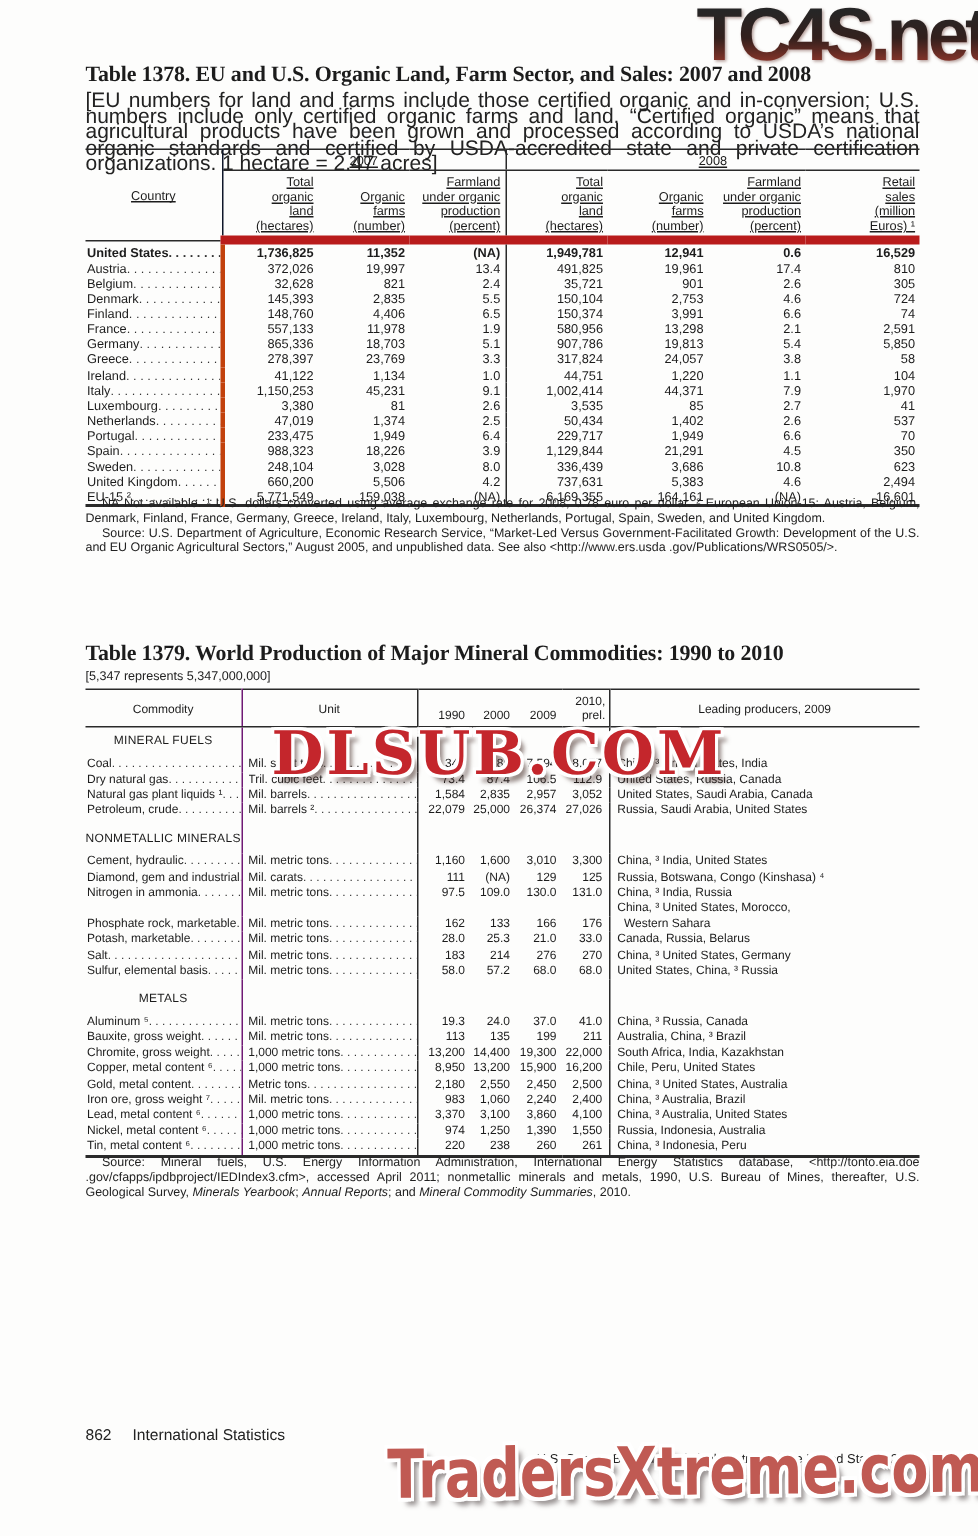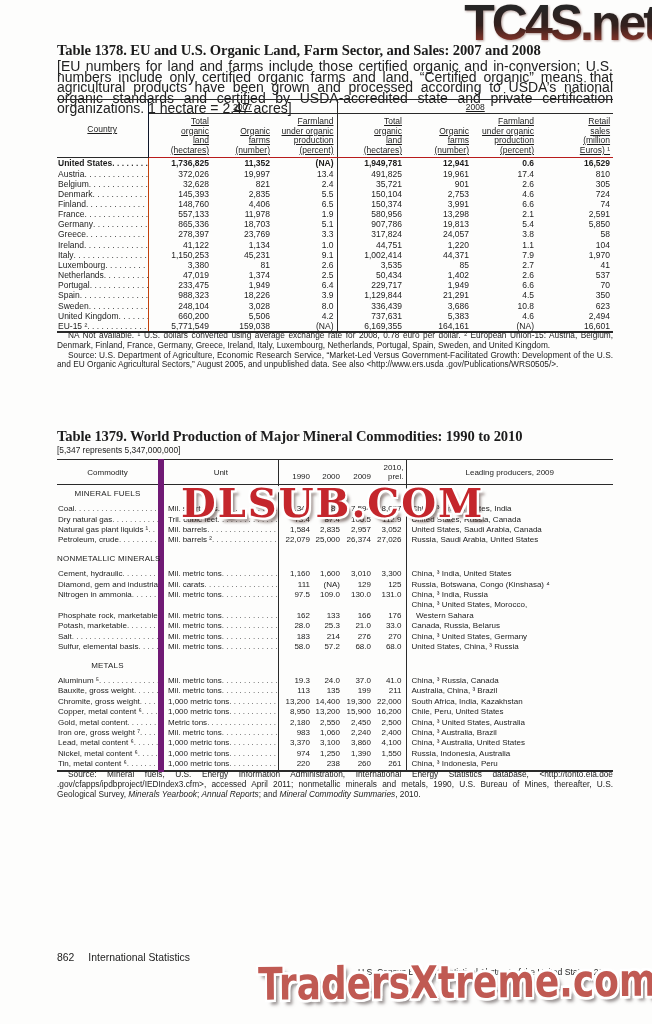--- a/index.html
+++ b/index.html
@@ -22,36 +22,36 @@
   #t1379{border-top:1.5px solid #2a2a2a;border-bottom:2px solid #2a2a2a;font-size:8px;}
   th,td{padding:0;font-weight:normal;vertical-align:bottom;}
 
   
   #t1378 th{font-size:8.5px;text-decoration:underline;}
   #t1378 .yr th{border-bottom:1px solid #2a2a2a;text-align:center;
                 padding:2px 0 1px 0;vertical-align:middle;}
   #t1378 th.cty-h{border-bottom:1px solid #2a2a2a;border-right:1px solid #0f172a;
                   text-align:center;vertical-align:middle;}
   #t1378 .colh th{white-space:pre-line;text-align:right;padding:3px 3px 2px 0;
-                  border-bottom:1px solid #b91c1c;line-height:9.6px;}
+                  border-bottom:6px solid #b91c1c;line-height:9.6px;}
   #t1378 td{line-height:10.15px;white-space:nowrap;}
   #t1378 td.n{text-align:right;padding-right:3px;}
-  #t1378 td.gb1{border-left:1px solid #c2410c;}
+  #t1378 td.gb1{border-left:3px solid #c2410c;}
   #t1378 td.gb2{border-left:1.4px solid #2a2a2a;}
   #t1378 th.gb2{border-left:1.4px solid #2a2a2a;}
   #t1378 tr.bold td{font-weight:bold;}
 
   
   #t1379 thead th{border-bottom:1px solid #2a2a2a;padding:3px 2px 2px 2px;line-height:9.4px;}
   #t1379 th.ch{ text-align:center;vertical-align:middle;}
   #t1379 th.yh{ text-align:right;padding-right:4px;}
   #t1379 th.yh2{white-space:pre-line;text-align:right;padding-right:2px;}
   #t1379 td{line-height:10.4px;white-space:nowrap;}
   #t1379 td.n{text-align:right;padding-right:4px;}
-  #t1379 td.bl1,#t1379 th.bl1{border-left:6px solid #701a75;margin-left:36px;}
+  #t1379 td.bl1,#t1379 th.bl1{border-left:1px solid #701a75;margin-left:36px;}
   #t1379 td.bl2,#t1379 th.bl2{border-left:1px solid #2a2a2a;}
   #t1379 td.bl3,#t1379 th.bl3{border-left:1px solid #2a2a2a;}
   #t1379 td.prod{padding-left:5px;}
   #t1379 tr.sec td{padding-top:8px;padding-bottom:5px;}
   #t1379 tr.sec.first td{padding-top:4px;}
   #t1379 td.sec-label{text-align:center;letter-spacing:0.2px;}
 
   
   .lead{display:flex;overflow:hidden;}
   .lead .t{white-space:nowrap;flex:0 0 auto;}

